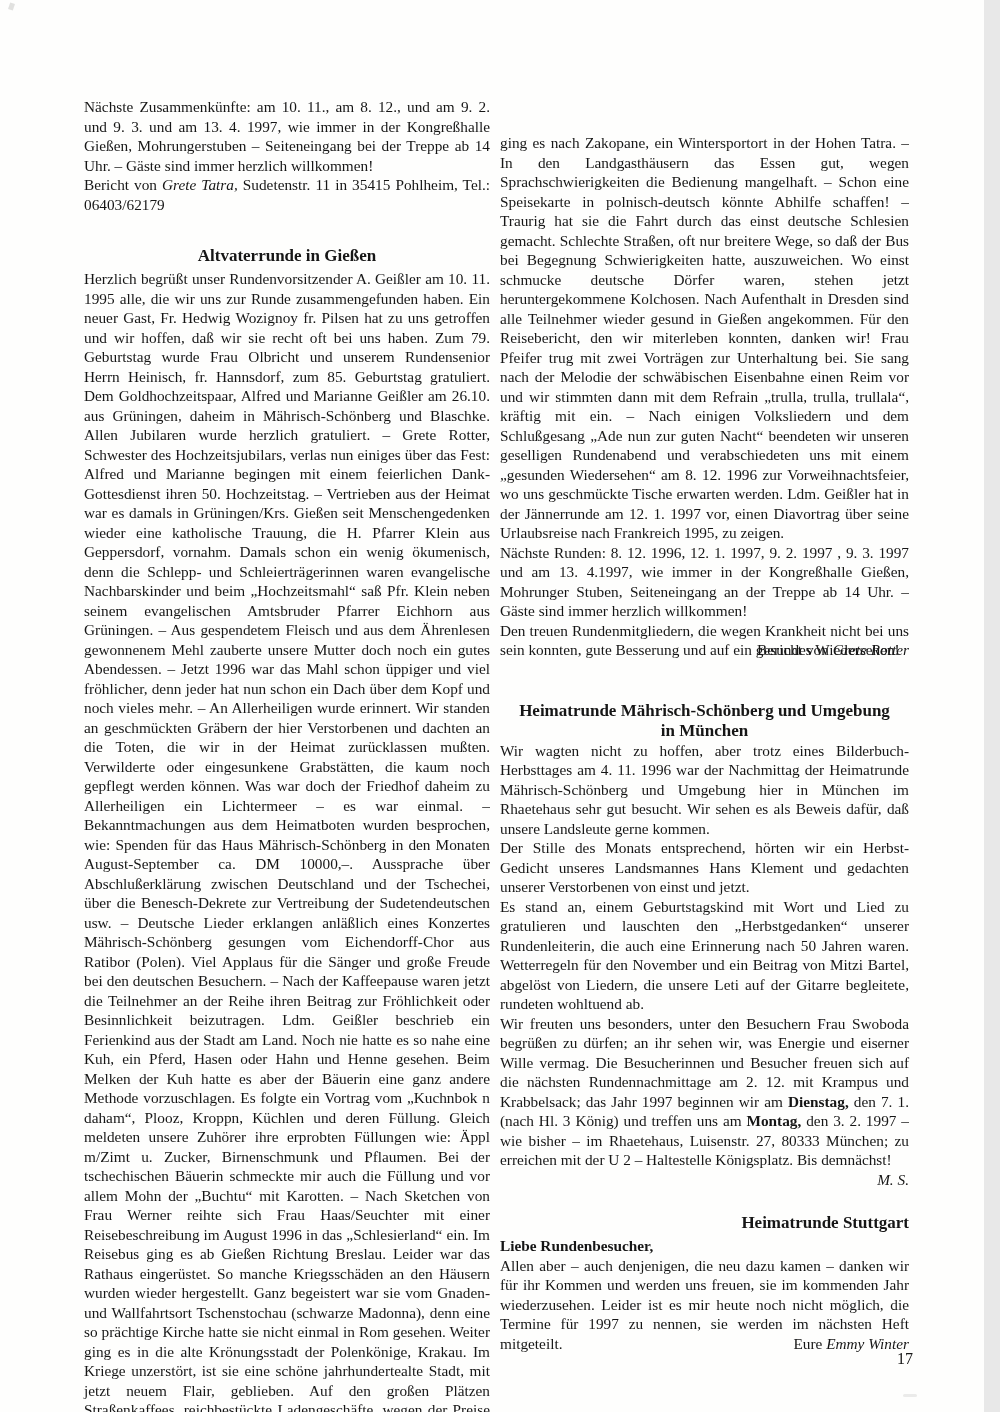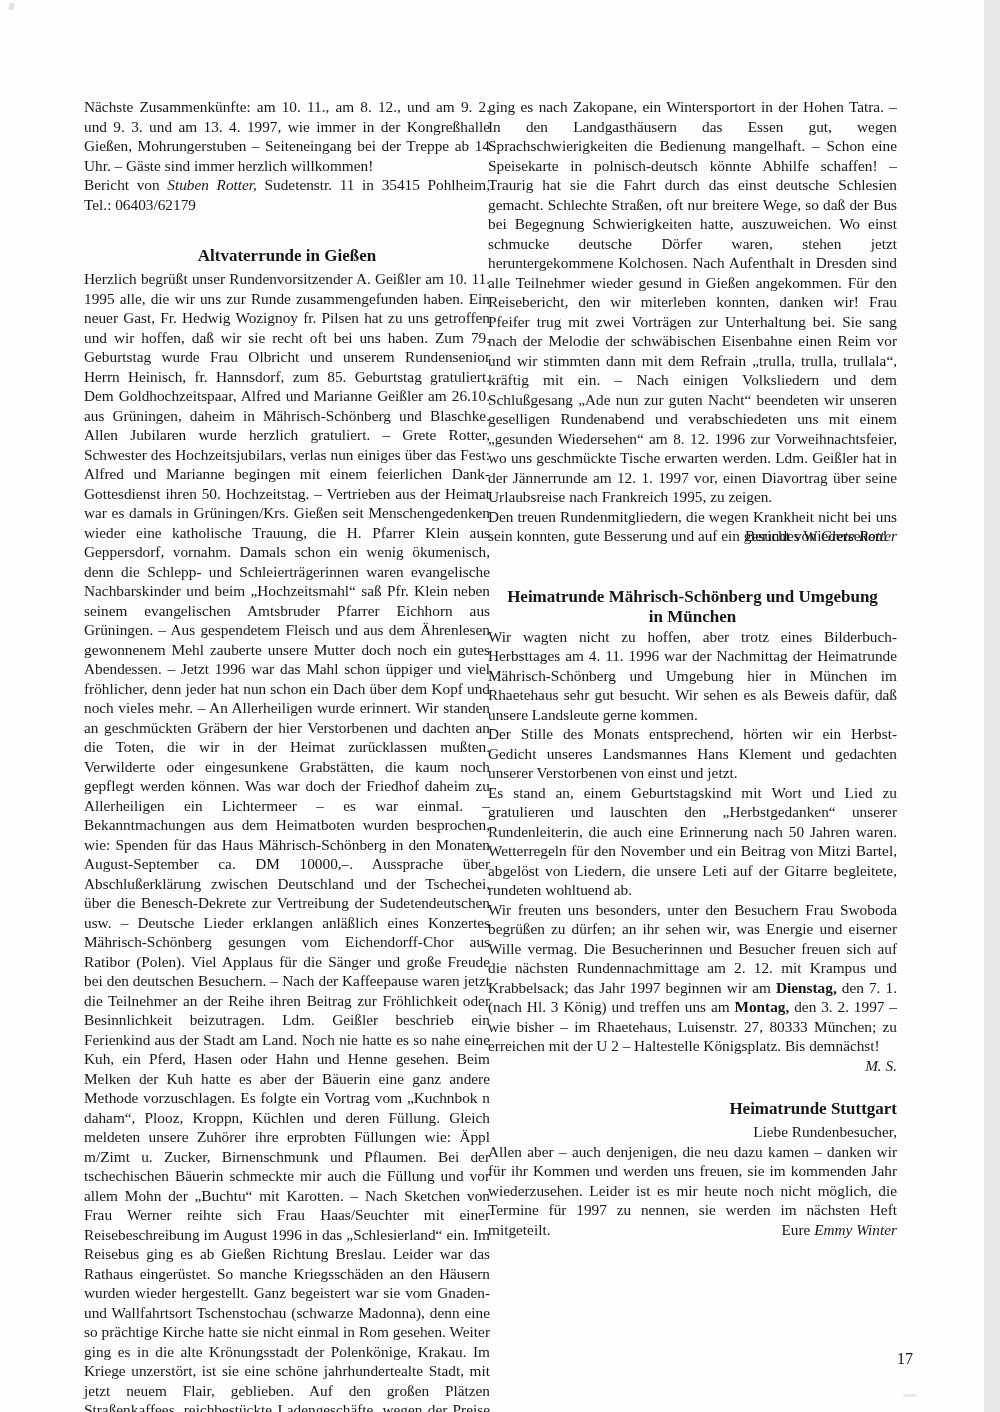--- a/index.html
+++ b/index.html
@@ -7,29 +7,29 @@
     position: relative;
     width: 984px;
     height: 1412px;
     background: #fefefd;
     font-family: "Liberation Serif", serif;
     color: #161616;
     overflow: hidden;
   }
   .col { position: absolute; top: 97px; }
   .col-left  { left: 84px;  width: 406px; }
-  .col-right { left: 488px; width: 409px; }
+  .col-right { left: 500px; width: 409px; margin-top: 36px; }
   .para {
     margin: 0;
     font-size: 15.3px;
     line-height: 19.5px;
     text-align: justify;
     text-justify: inter-word;
   }
-  .para.no-just { text-align: right; }
+  .para.no-just { text-align: left; font-weight: bold; }
   .heading {
     margin: 0;
     font-size: 17px;
     line-height: 20px;
     font-weight: bold;
     text-align: center;
   }
   .gap-heading-left { margin-top: 32px; margin-bottom: 3px; }
   .gap-heading-right { margin-top: 41px; }
   .gap-heading-right2 { margin-top: 24px; margin-bottom: 3px; text-align: right; }
@@ -55,28 +55,29 @@
 </style>
 </head>
 <body>
 
 <div class="page">
 
   <div class="artifact artifact-1"></div>
 
   <div class="col col-left">
     <p class="para">Nächste Zusammenkünfte: am 10. 11., am 8. 12., und am 9. 2. und 9. 3. und am 13. 4. 1997, wie immer in der Kongreßhalle Gießen, Mohrungerstuben – Seiteneingang bei der Treppe ab 14 Uhr. – Gäste sind immer herzlich willkommen!</p>
-    <p class="para"><span>Bericht von </span><i>Stuben Rotter,</i><span> Sudetenstr. 11 in 35415 Pohlheim, Tel.: 06403/62179</span></p>
+    <p class="para"><span>Bericht von </span><i>Grete Tatra,</i><span> Sudetenstr. 11 in 35415 Pohlheim, Tel.: 06403/62179</span></p>
 
     <h3 class="heading gap-heading-left">Altvaterrunde in Gießen</h3>
     <p class="para">Herzlich begrüßt unser Rundenvorsitzender A. Geißler am 10. 11. 1995 alle, die wir uns zur Runde zusammengefunden haben. Ein neuer Gast, Fr. Hedwig Wozignoy fr. Pilsen hat zu uns getroffen und wir hoffen, daß wir sie recht oft bei uns haben. Zum 79. Geburtstag wurde Frau Olbricht und unserem Rundensenior Herrn Heinisch, fr. Hannsdorf, zum 85. Geburtstag gratuliert. Dem Goldhochzeitspaar, Alfred und Marianne Geißler am 26.10. aus Grüningen, daheim in Mährisch-Schönberg und Blaschke. Allen Jubilaren wurde herzlich gratuliert. – Grete Rotter, Schwester des Hochzeitsjubilars, verlas nun einiges über das Fest: Alfred und Marianne begingen mit einem feierlichen Dank-Gottesdienst ihren 50. Hochzeitstag. – Vertrieben aus der Heimat war es damals in Grüningen/Krs. Gießen seit Menschengedenken wieder eine katholische Trauung, die H. Pfarrer Klein aus Geppersdorf, vornahm. Damals schon ein wenig ökumenisch, denn die Schlepp- und Schleierträgerinnen waren evangelische Nachbarskinder und beim „Hochzeitsmahl“ saß Pfr. Klein neben seinem evangelischen Amtsbruder Pfarrer Eichhorn aus Grüningen. – Aus gespendetem Fleisch und aus dem Ährenlesen gewonnenem Mehl zauberte unsere Mutter doch noch ein gutes Abendessen. – Jetzt 1996 war das Mahl schon üppiger und viel fröhlicher, denn jeder hat nun schon ein Dach über dem Kopf und noch vieles mehr. – An Allerheiligen wurde erinnert. Wir standen an geschmückten Gräbern der hier Verstorbenen und dachten an die Toten, die wir in der Heimat zurücklassen mußten. Verwilderte oder eingesunkene Grabstätten, die kaum noch gepflegt werden können. Was war doch der Friedhof daheim zu Allerheiligen ein Lichtermeer – es war einmal. – Bekanntmachungen aus dem Heimatboten wurden besprochen, wie: Spenden für das Haus Mährisch-Schönberg in den Monaten August-September ca. DM 10000,–. Aussprache über Abschlußerklärung zwischen Deutschland und der Tschechei, über die Benesch-Dekrete zur Vertreibung der Sudetendeutschen usw. – Deutsche Lieder erklangen anläßlich eines Konzertes Mährisch-Schönberg gesungen vom Eichendorff-Chor aus Ratibor (Polen). Viel Applaus für die Sänger und große Freude bei den deutschen Besuchern. – Nach der Kaffeepause waren jetzt die Teilnehmer an der Reihe ihren Beitrag zur Fröhlichkeit oder Besinnlichkeit beizutragen. Ldm. Geißler beschrieb ein Ferienkind aus der Stadt am Land. Noch nie hatte es so nahe eine Kuh, ein Pferd, Hasen oder Hahn und Henne gesehen. Beim Melken der Kuh hatte es aber der Bäuerin eine ganz andere Methode vorzuschlagen. Es folgte ein Vortrag vom „Kuchnbok n daham“, Plooz, Kroppn, Küchlen und deren Füllung. Gleich meldeten unsere Zuhörer ihre erprobten Füllungen wie: Äppl m/Zimt u. Zucker, Birnenschmunk und Pflaumen. Bei der tschechischen Bäuerin schmeckte mir auch die Füllung und vor allem Mohn der „Buchtu“ mit Karotten. – Nach Sketchen von Frau Werner reihte sich Frau Haas/Seuchter mit einer Reisebeschreibung im August 1996 in das „Schlesierland“ ein. Im Reisebus ging es ab Gießen Richtung Breslau. Leider war das Rathaus eingerüstet. So manche Kriegsschäden an den Häusern wurden wieder hergestellt. Ganz begeistert war sie vom Gnaden- und Wallfahrtsort Tschenstochau (schwarze Madonna), denn eine so prächtige Kirche hatte sie nicht einmal in Rom gesehen. Weiter ging es in die alte Krönungsstadt der Polenkönige, Krakau. Im Kriege unzerstört, ist sie eine schöne jahrhundertealte Stadt, mit jetzt neuem Flair, geblieben. Auf den großen Plätzen Straßenkaffees, reichbestückte Ladengeschäfte, wegen der Preise wohl mehr für ausländische Besucher. Weiter</p>
   </div>
 
   <div class="col col-right">
     <p class="para">ging es nach Zakopane, ein Wintersportort in der Hohen Tatra. – In den Landgasthäusern das Essen gut, wegen Sprachschwierigkeiten die Bedienung mangelhaft. – Schon eine Speisekarte in polnisch-deutsch könnte Abhilfe schaffen! – Traurig hat sie die Fahrt durch das einst deutsche Schlesien gemacht. Schlechte Straßen, oft nur breitere Wege, so daß der Bus bei Begegnung Schwierigkeiten hatte, auszuweichen. Wo einst schmucke deutsche Dörfer waren, stehen jetzt heruntergekommene Kolchosen. Nach Aufenthalt in Dresden sind alle Teilnehmer wieder gesund in Gießen angekommen. Für den Reisebericht, den wir miterleben konnten, danken wir! Frau Pfeifer trug mit zwei Vorträgen zur Unterhaltung bei. Sie sang nach der Melodie der schwäbischen Eisenbahne einen Reim vor und wir stimmten dann mit dem Refrain „trulla, trulla, trullala“, kräftig mit ein. – Nach einigen Volksliedern und dem Schlußgesang „Ade nun zur guten Nacht“ beendeten wir unseren geselligen Rundenabend und verabschiedeten uns mit einem „gesunden Wiedersehen“ am 8. 12. 1996 zur Vorweihnachtsfeier, wo uns geschmückte Tische erwarten werden. Ldm. Geißler hat in der Jännerrunde am 12. 1. 1997 vor, einen Diavortrag über seine Urlaubsreise nach Frankreich 1995, zu zeigen.</p>
+    <p class="para">Nächste Runden: 8. 12. 1996, 12. 1. 1997, 9. 2. 1997 , 9. 3. 1997 und am 13. 4.1997, wie immer in der Kongreßhalle Gießen, Mohrunger Stuben, Seiteneingang an der Treppe ab 14 Uhr. – Gäste sind immer herzlich willkommen!</p>
     <p class="para">Den treuen Rundenmitgliedern, die wegen Krankheit nicht bei uns sein konnten, gute Besserung und auf ein gesundes Wiedersehen!</p>
     <div class="sig-line"><span>Bericht von </span><i>Grete Rotter</i></div>
 
     <h3 class="heading gap-heading-right">Heimatrunde Mährisch-Schönberg und Umgebung</h3>
     <h3 class="heading">in München</h3>
     <p class="para">Wir wagten nicht zu hoffen, aber trotz eines Bilderbuch-Herbsttages am 4. 11. 1996 war der Nachmittag der Heimatrunde Mährisch-Schönberg und Umgebung hier in München im Rhaetehaus sehr gut besucht. Wir sehen es als Beweis dafür, daß unsere Landsleute gerne kommen.</p>
     <p class="para">Der Stille des Monats entsprechend, hörten wir ein Herbst-Gedicht unseres Landsmannes Hans Klement und gedachten unserer Verstorbenen von einst und jetzt.</p>
     <p class="para">Es stand an, einem Geburtstagskind mit Wort und Lied zu gratulieren und lauschten den „Herbstgedanken“ unserer Rundenleiterin, die auch eine Erinnerung nach 50 Jahren waren. Wetterregeln für den November und ein Beitrag von Mitzi Bartel, abgelöst von Liedern, die unsere Leti auf der Gitarre begleitete, rundeten wohltuend ab.</p>
     <p class="para"><span>Wir freuten uns besonders, unter den Besuchern Frau Swoboda begrüßen zu dürfen; an ihr sehen wir, was Energie und eiserner Wille vermag. Die Besucherinnen und Besucher freuen sich auf die nächsten Rundennachmittage am 2. 12. mit Krampus und Krabbelsack; das Jahr 1997 beginnen wir am </span><b>Dienstag,</b><span> den 7. 1. (nach Hl. 3 König) und treffen uns am </span><b>Montag,</b><span> den 3. 2. 1997 – wie bisher – im Rhaetehaus, Luisenstr. 27, 80333 München; zu erreichen mit der U 2 – Haltestelle Königsplatz. Bis demnächst!</span></p>
     <div class="sig-line own-line"><i>M. S.</i></div>

